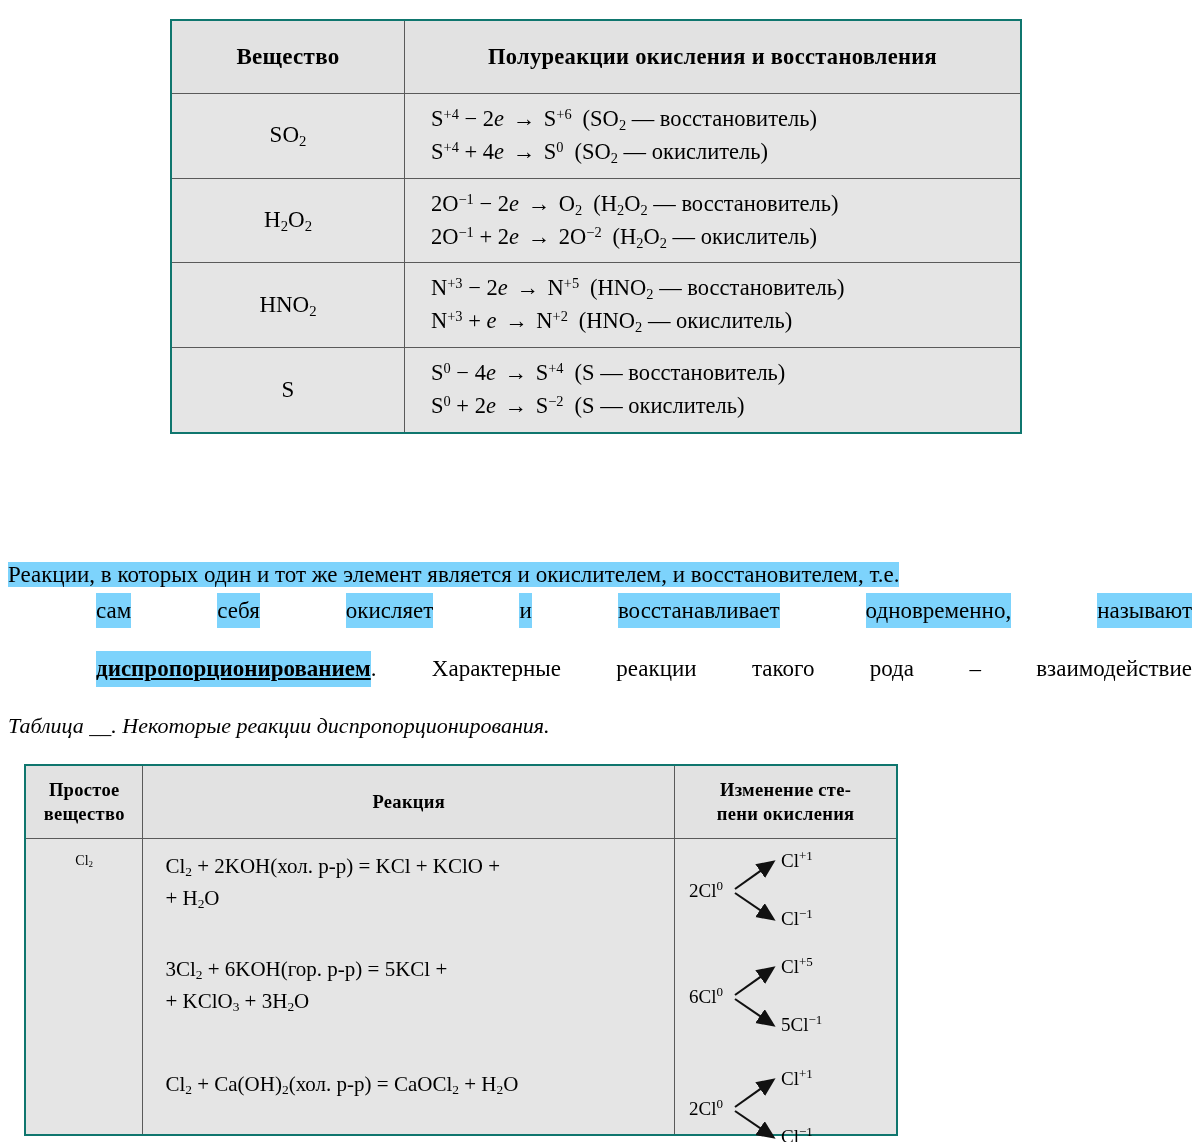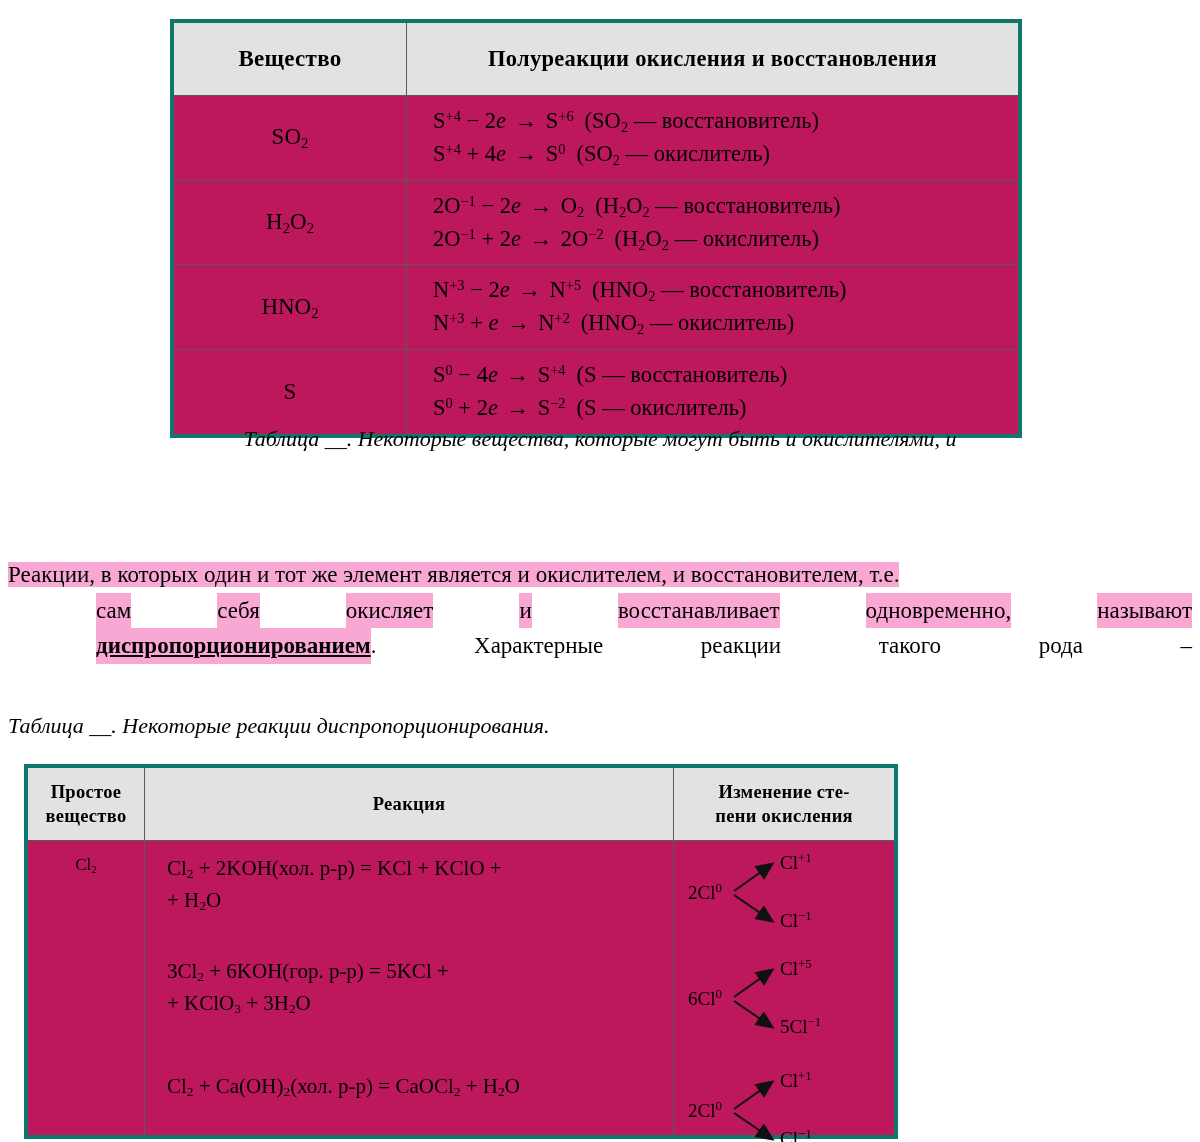--- a/index.html
+++ b/index.html
@@ -13,22 +13,22 @@
     position: relative;
     font-family: "Liberation Serif", "DejaVu Serif", serif;
     color: #000000;
     overflow: hidden;
   }
 
   
   .doc-table {
     position: absolute;
     border-collapse: collapse;
-    border: 4px solid #0f766e;
-    background: #be185d;
+    border: 2px solid #0f766e;
+    background: #e5e5e5;
   }
   .doc-table td, .doc-table th {
     border: 1px solid #5a5a5a;
     padding: 0;
     vertical-align: middle;
   }
   .hdr-cell {
     background: #e2e2e2;
     text-align: center;
     font-weight: bold;
@@ -92,21 +92,21 @@
     text-indent: 0;
   }
   #paragraph-dispro .line {
     display: block;
     white-space: nowrap;
   }
   #paragraph-dispro .just {
     display: flex;
     justify-content: space-between;
   }
-  .hl { background: #f9a8d4; }
+  .hl { background: #7dd3fc; }
   .bu { font-weight: bold; text-decoration: underline; }
 
   #caption-table2 {
     position: absolute;
     left: 8px;
     top: 713px;
     font-style: italic;
     font-size: 22px;
     white-space: nowrap;
   }
@@ -122,21 +122,21 @@
     font-size: 18.5px;
     line-height: 1.32;
   }
   #table-dispro .c1 { width: 108px; }
   #table-dispro .c2 { width: 493px; }
   #table-dispro .c3 { width: 205px; margin-left: 40px; }
   #table-dispro .cell-simple {
     text-align: center;
     vertical-align: top;
     padding-top: 14px;
-    font-size: 17px;
+    font-size: 14px;
   }
   #table-dispro .cell-rx {
     vertical-align: top;
     padding: 0;
     position: relative;
     text-decoration: underline;
   }
   #table-dispro .cell-chg {
     vertical-align: top;
     padding: 0;
@@ -197,43 +197,43 @@
       <td class="col-sub">S</td>
       <td class="col-half">
         <div>S<sup>0</sup> − 4<span class="ital">e</span> <span class="arr">→</span> S<sup>+4</sup><span class="gap"></span>(S — восстановитель)</div>
         <div>S<sup>0</sup> + 2<span class="ital">e</span> <span class="arr">→</span> S<sup>−2</sup><span class="gap"></span>(S — окислитель)</div>
       </td>
     </tr>
   </tbody>
 </table>
 
 <div class="caption-center" id="caption-table1">
-  <div>Таблица __. Некоторые вещества, которые могут быть и окислителями, и</div>
 </div>
 
 <div id="paragraph-dispro">
   <span class="line"><span class="hl">Реакции, в которых один и тот же элемент является и окислителем, и восстановителем, т.е.</span></span>
   <span class="line just" style="padding-left:88px;gap:18px;">
       <span class="hl">сам</span>
       <span class="hl">себя</span>
       <span class="hl">окисляет</span>
       <span class="hl">и</span>
       <span class="hl">восстанавливает</span>
       <span class="hl">одновременно,</span>
       <span class="hl">называют</span>
     </span>
-  <span class="line" style="padding-left:88px;display:flex;">
+  <span class="line" style="padding-left:88px;display:flex;margin-top:23px;">
     <span class="hl bu">диспропорционированием</span>
     <span class="just" style="flex:1;display:flex;justify-content:space-between;">
         <span class="">.</span>
         <span class="">Характерные</span>
         <span class="">реакции</span>
         <span class="">такого</span>
         <span class="">рода</span>
         <span class="">–</span>
+        <span class="">взаимодействие</span>
       </span>
   </span>
 </div>
 
 <div id="caption-table2">Таблица __. Некоторые реакции диспропорционирования.</div>
 
 <table class="doc-table" id="table-dispro">
   <thead>
     <tr>
       <th class="hdr-cell c1">

